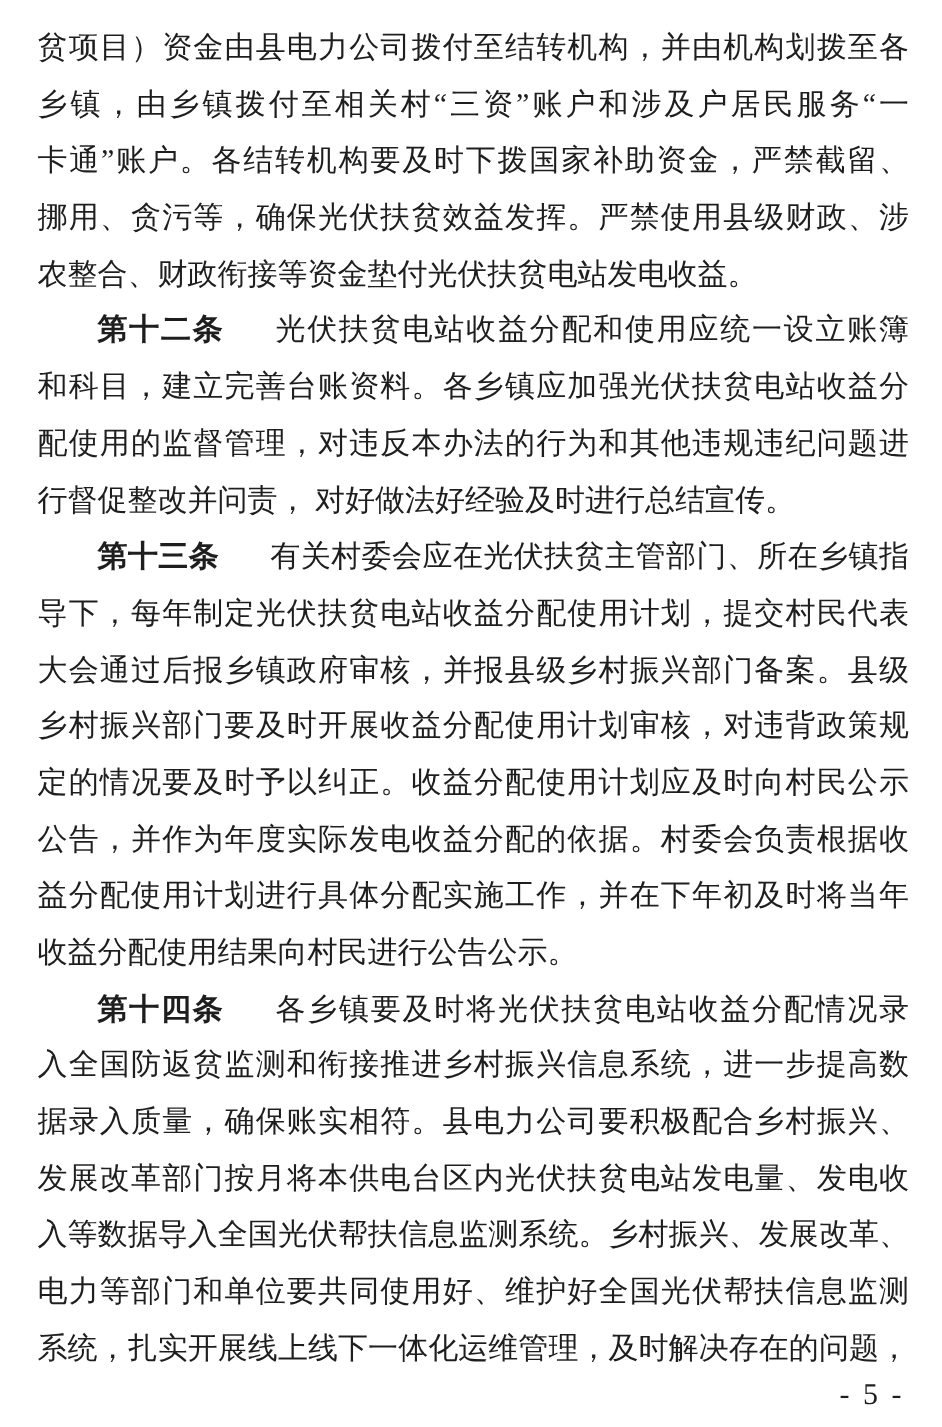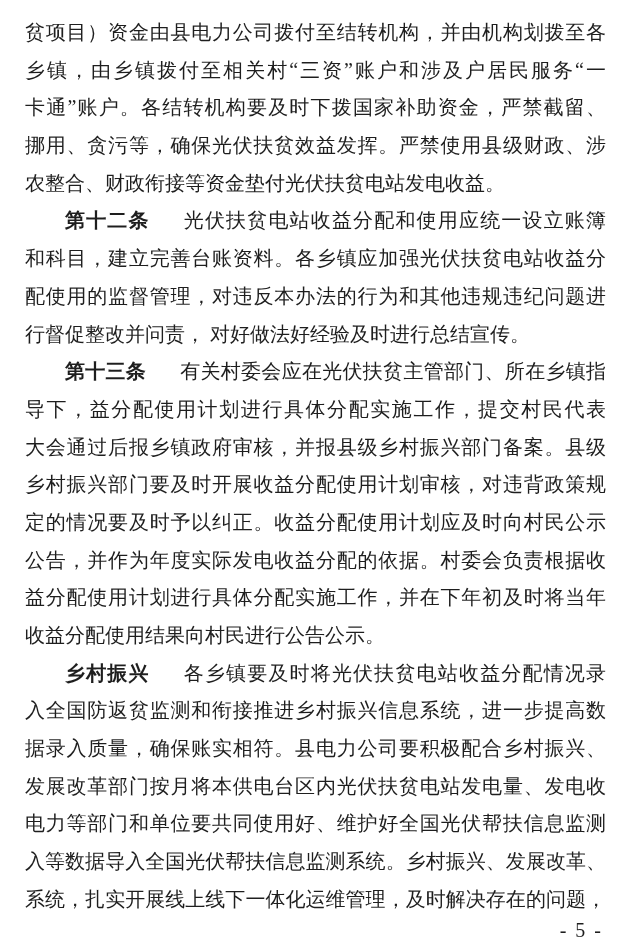--- a/index.html
+++ b/index.html
@@ -55,33 +55,33 @@
 
   <div class="para">
     <div class="ln j head"><span class="term">第十二条</span><span class="rest">光伏扶贫电站收益分配和使用应统一设立账簿</span></div>
     <div class="ln j"><span class="rest">和科目，建立完善台账资料。各乡镇应加强光伏扶贫电站收益分</span></div>
     <div class="ln j"><span class="rest">配使用的监督管理，对违反本办法的行为和其他违规违纪问题进</span></div>
     <div class="ln"><span class="rest">行督促整改并问责， 对好做法好经验及时进行总结宣传。</span></div>
   </div>
 
   <div class="para">
     <div class="ln j head"><span class="term">第十三条</span><span class="rest">有关村委会应在光伏扶贫主管部门、所在乡镇指</span></div>
-    <div class="ln j"><span class="rest">导下，益分配使用计划进行具体分配实施工作，提交村民代表</span></div>
+    <div class="ln j"><span class="rest">导下，每年制定光伏扶贫电站收益分配使用计划，提交村民代表</span></div>
     <div class="ln j"><span class="rest">大会通过后报乡镇政府审核，并报县级乡村振兴部门备案。县级</span></div>
     <div class="ln j"><span class="rest">乡村振兴部门要及时开展收益分配使用计划审核，对违背政策规</span></div>
     <div class="ln j"><span class="rest">定的情况要及时予以纠正。收益分配使用计划应及时向村民公示</span></div>
     <div class="ln j"><span class="rest">公告，并作为年度实际发电收益分配的依据。村委会负责根据收</span></div>
     <div class="ln j"><span class="rest">益分配使用计划进行具体分配实施工作，并在下年初及时将当年</span></div>
     <div class="ln"><span class="rest">收益分配使用结果向村民进行公告公示。</span></div>
   </div>
 
   <div class="para">
-    <div class="ln j head"><span class="term">乡村振兴</span><span class="rest">各乡镇要及时将光伏扶贫电站收益分配情况录</span></div>
+    <div class="ln j head"><span class="term">第十四条</span><span class="rest">各乡镇要及时将光伏扶贫电站收益分配情况录</span></div>
     <div class="ln j"><span class="rest">入全国防返贫监测和衔接推进乡村振兴信息系统，进一步提高数</span></div>
     <div class="ln j"><span class="rest">据录入质量，确保账实相符。县电力公司要积极配合乡村振兴、</span></div>
     <div class="ln j"><span class="rest">发展改革部门按月将本供电台区内光伏扶贫电站发电量、发电收</span></div>
+    <div class="ln j"><span class="rest">入等数据导入全国光伏帮扶信息监测系统。乡村振兴、发展改革、</span></div>
     <div class="ln j"><span class="rest">电力等部门和单位要共同使用好、维护好全国光伏帮扶信息监测</span></div>
-    <div class="ln j"><span class="rest">入等数据导入全国光伏帮扶信息监测系统。乡村振兴、发展改革、</span></div>
     <div class="ln j"><span class="rest">系统，扎实开展线上线下一体化运维管理，及时解决存在的问题，</span></div>
   </div>
 
   <div class="pagenum">- 5 -</div>
 </div>
 
 </body></html>

